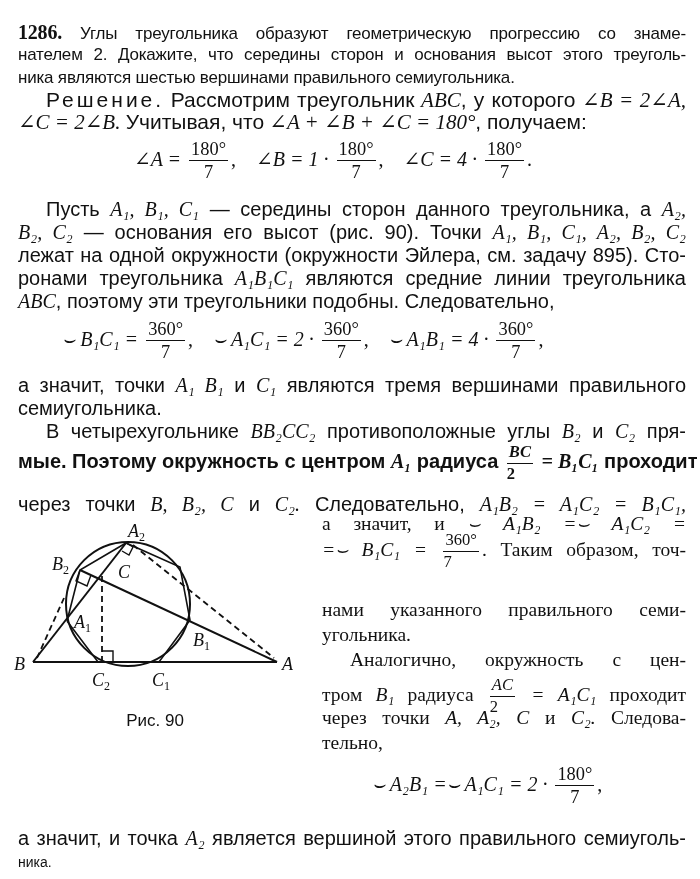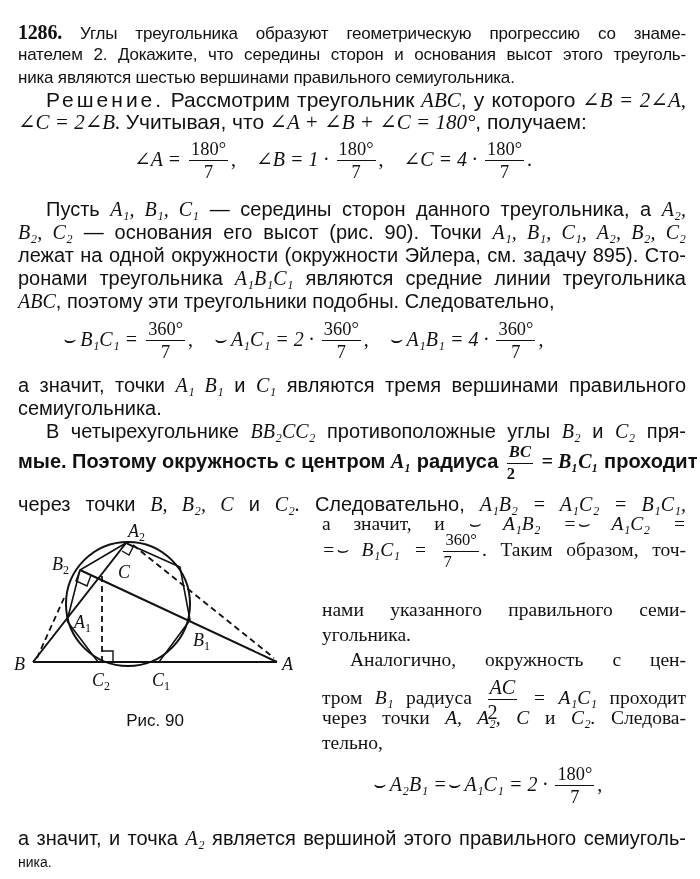--- a/index.html
+++ b/index.html
@@ -143,21 +143,21 @@
   <div class="right-col serif last" style="top:623px;">
     <span>угольника.</span>
   </div>
   <div class="right-col serif" style="top:648px; left:350px; width:336px;">
     <span>Аналогично, окружность с цен-</span>
   </div>
   <div class="right-col serif" style="top:677px;">
     <span>тром</span>
     <span class="m">B₁</span>
     <span>радиуса</span>
-    <span class="frac m" style="font-size:22px;"><span class="n">AC</span><span class="d" style="font-style:normal;">2</span></span>
+    <span class="frac m" style="font-size:18px;"><span class="n">AC</span><span class="d" style="font-style:normal;">2</span></span>
     <span class="m">= A₁C₁</span>
     <span>проходит</span>
   </div>
   <div class="right-col serif" style="top:706px;">
     <span>через точки</span>
     <span class="m">A, A₂, C</span>
     <span>и</span>
     <span class="m">C₂.</span>
     <span>Следова-</span>
   </div>

